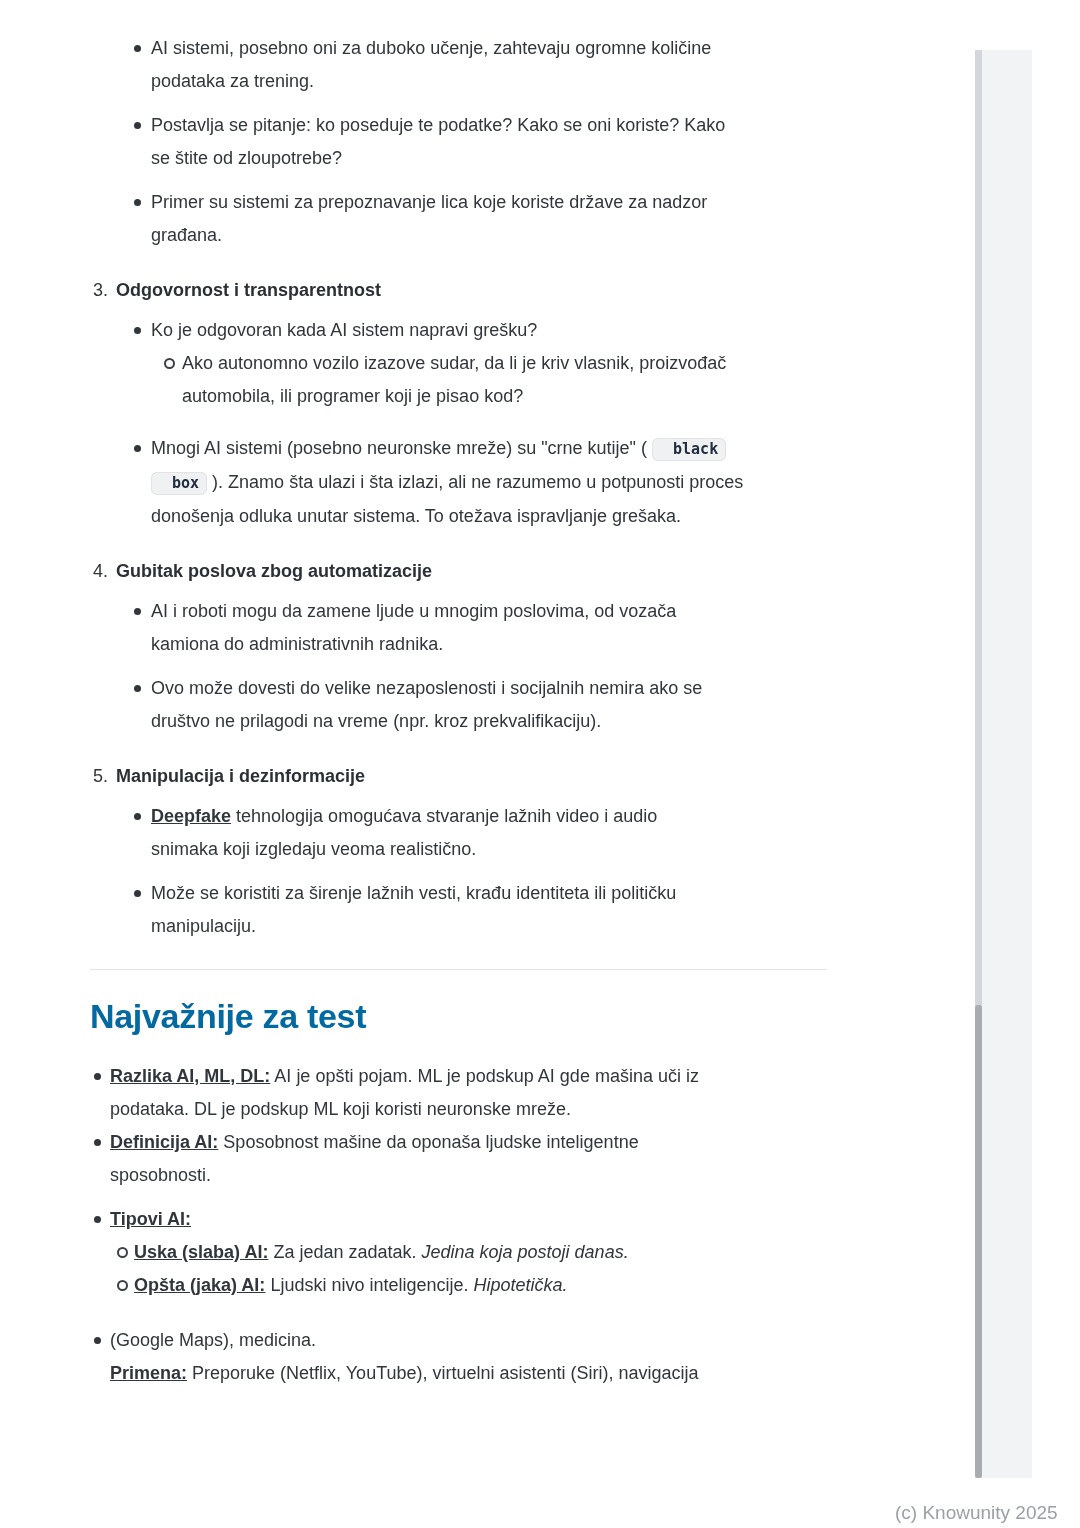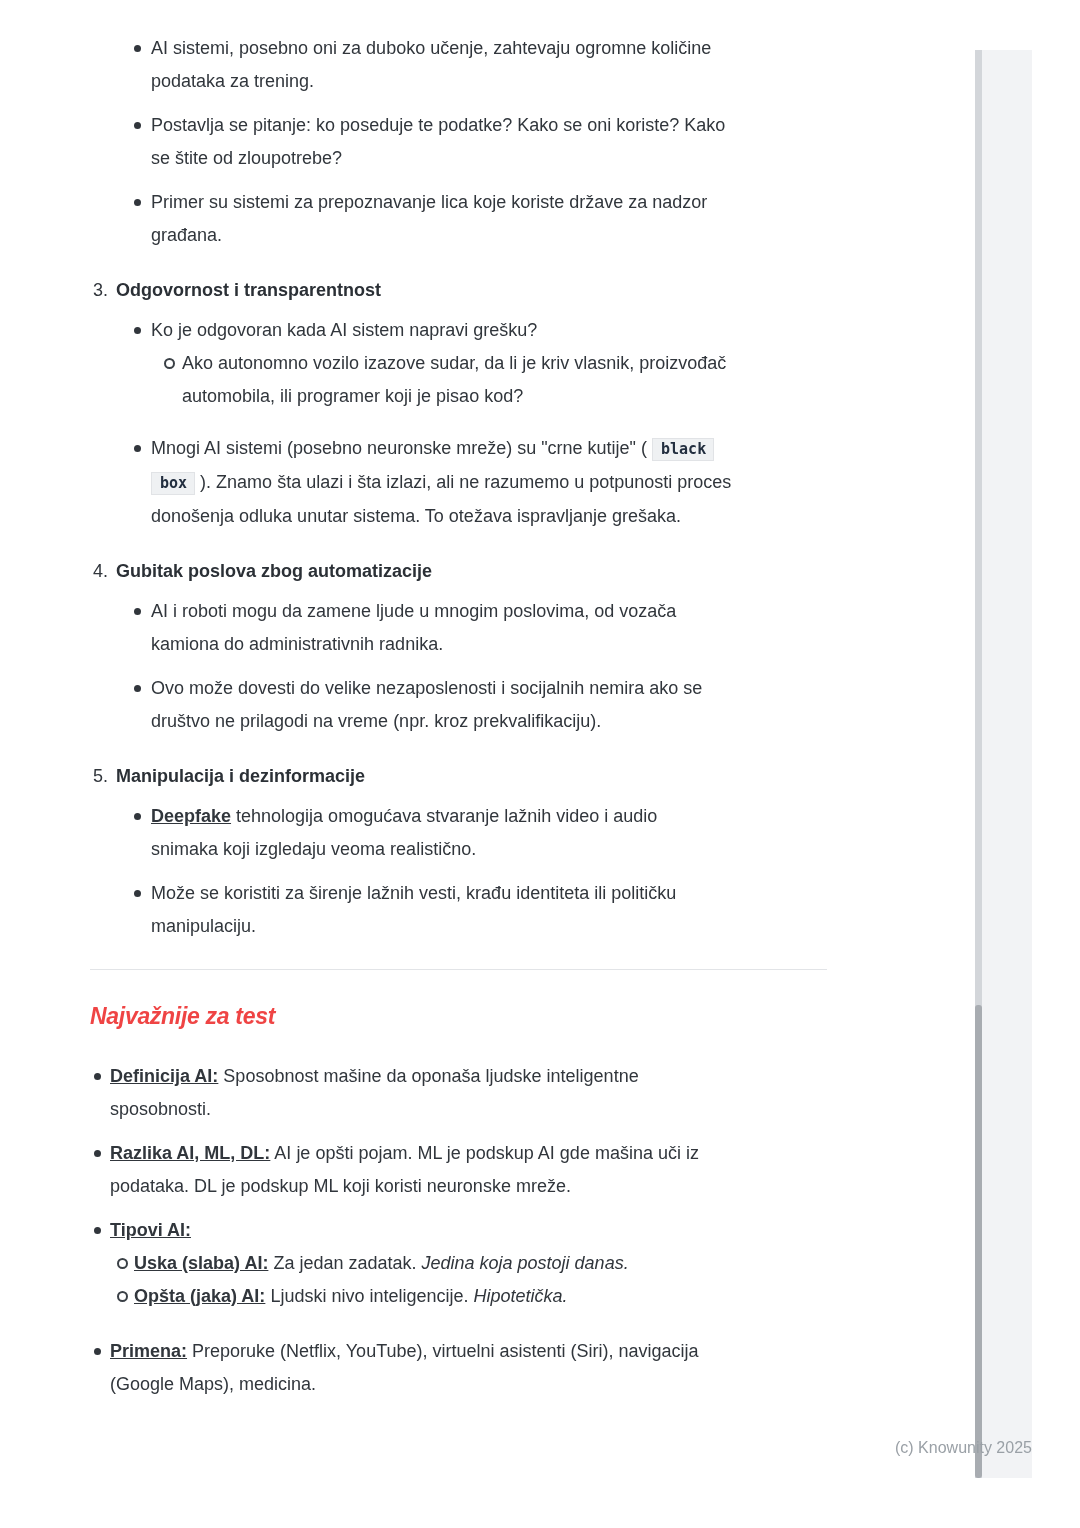--- a/index.html
+++ b/index.html
@@ -34,37 +34,37 @@
 
   .mt9  { }
   .mt11 { margin-top:11px; }
   .mt19 { margin-top:19px; }
   .mt22 { margin-top:22px; }
   .mt24 { margin-top:7px; }
 
   .divider { margin-top:26px; width:737px; height:1px; background:#e2e4e7; }
 
   h1.summary {
-    margin:26px 0 24px 0; font-size:23px; line-height:40px;
-    font-weight:700; color:#ef4444; letter-spacing:-0.3px;font-style:italic;
+    margin:26px 0 24px 0; font-size:34px; line-height:40px;
+    font-weight:700; color:#0369a1; letter-spacing:-0.3px;
   }
 
   .chip {
     font-family:"DejaVu Sans Mono", monospace;
     font-size:15px; font-weight:700; color:#222e3f;
-    background:#eff1f3; border:1px solid #e1e3e6; border-radius:0;
-    padding:1px 7px 2px 8px;
+    background:#eff1f3; border:1px solid #e1e3e6; border-radius:6px;
+    padding:1px 7px 2px 20px;
     -webkit-box-decoration-break:clone; box-decoration-break:clone;
   }
 
   .gutter { position:absolute; left:982px; top:50px; width:50px; height:1428px; background:#f2f3f5; }
   .track  { position:absolute; left:975px; top:50px; width:7px; height:1428px; background:#d3d6da; }
   .thumb  { position:absolute; left:975px; top:1005px; width:7px; height:473px; background:#a8acb1; border-radius:3px; }
 
-  .watermark { position:absolute; left:895px; top:1439px; font-size:16px; line-height:17px; color:#9aa0a6; z-index:3; }
+  .watermark { position:absolute; left:895px; top:1504px; font-size:19px; line-height:17px; color:#9aa0a6; z-index:3; }
 </style>
 </head>
 <body>
 
 <div class="content">
 
   <div class="li1">
     <span class="dot"></span>
     <span class="ln">AI sistemi, posebno oni za duboko učenje, zahtevaju ogromne količine</span>
     <span class="ln">podataka za trening.</span>
@@ -127,46 +127,46 @@
   <div class="li1 mt11">
     <span class="dot"></span>
     <span class="ln">Može se koristiti za širenje lažnih vesti, krađu identiteta ili političku</span>
     <span class="ln">manipulaciju.</span>
   </div>
 
   <div class="divider"></div>
 
   <h1 class="summary">Najvažnije za test</h1>
 
+  <div class="li1b mt11">
+    <span class="dot"></span>
+    <span class="ln"><b>Razlika AI, ML, DL:</b><span> AI je opšti pojam. ML je podskup AI gde mašina uči iz</span></span>
+    <span class="ln">podataka. DL je podskup ML koji koristi neuronske mreže.</span>
+  </div>
   <div class="li1b">
     <span class="dot"></span>
     <span class="ln"><b>Definicija AI:</b><span> Sposobnost mašine da oponaša ljudske inteligentne</span></span>
     <span class="ln">sposobnosti.</span>
-  </div>
-  <div class="li1b mt11">
-    <span class="dot"></span>
-    <span class="ln"><b>Razlika AI, ML, DL:</b><span> AI je opšti pojam. ML je podskup AI gde mašina uči iz</span></span>
-    <span class="ln">podataka. DL je podskup ML koji koristi neuronske mreže.</span>
   </div>
   <div class="li1b mt11">
     <span class="dot"></span>
     <span class="ln"><b>Tipovi AI:</b></span>
   </div>
   <div class="li2b">
     <span class="circ"></span>
     <span class="ln"><b>Uska (slaba) AI:</b><span> Za jedan zadatak. </span><i>Jedina koja postoji danas.</i></span>
   </div>
   <div class="li2b mt9">
     <span class="circ"></span>
     <span class="ln"><b>Opšta (jaka) AI:</b><span> Ljudski nivo inteligencije. </span><i>Hipotetička.</i></span>
   </div>
   <div class="li1b mt22">
     <span class="dot"></span>
+    <span class="ln">(Google Maps), medicina.</span>
     <span class="ln"><b>Primena:</b><span> Preporuke (Netflix, YouTube), virtuelni asistenti (Siri), navigacija</span></span>
-    <span class="ln">(Google Maps), medicina.</span>
   </div>
 
 </div>
 
 <div class="gutter"></div>
 <div class="track"></div>
 <div class="thumb"></div>
 
 <div class="watermark">(c) Knowunity 2025</div>
 

